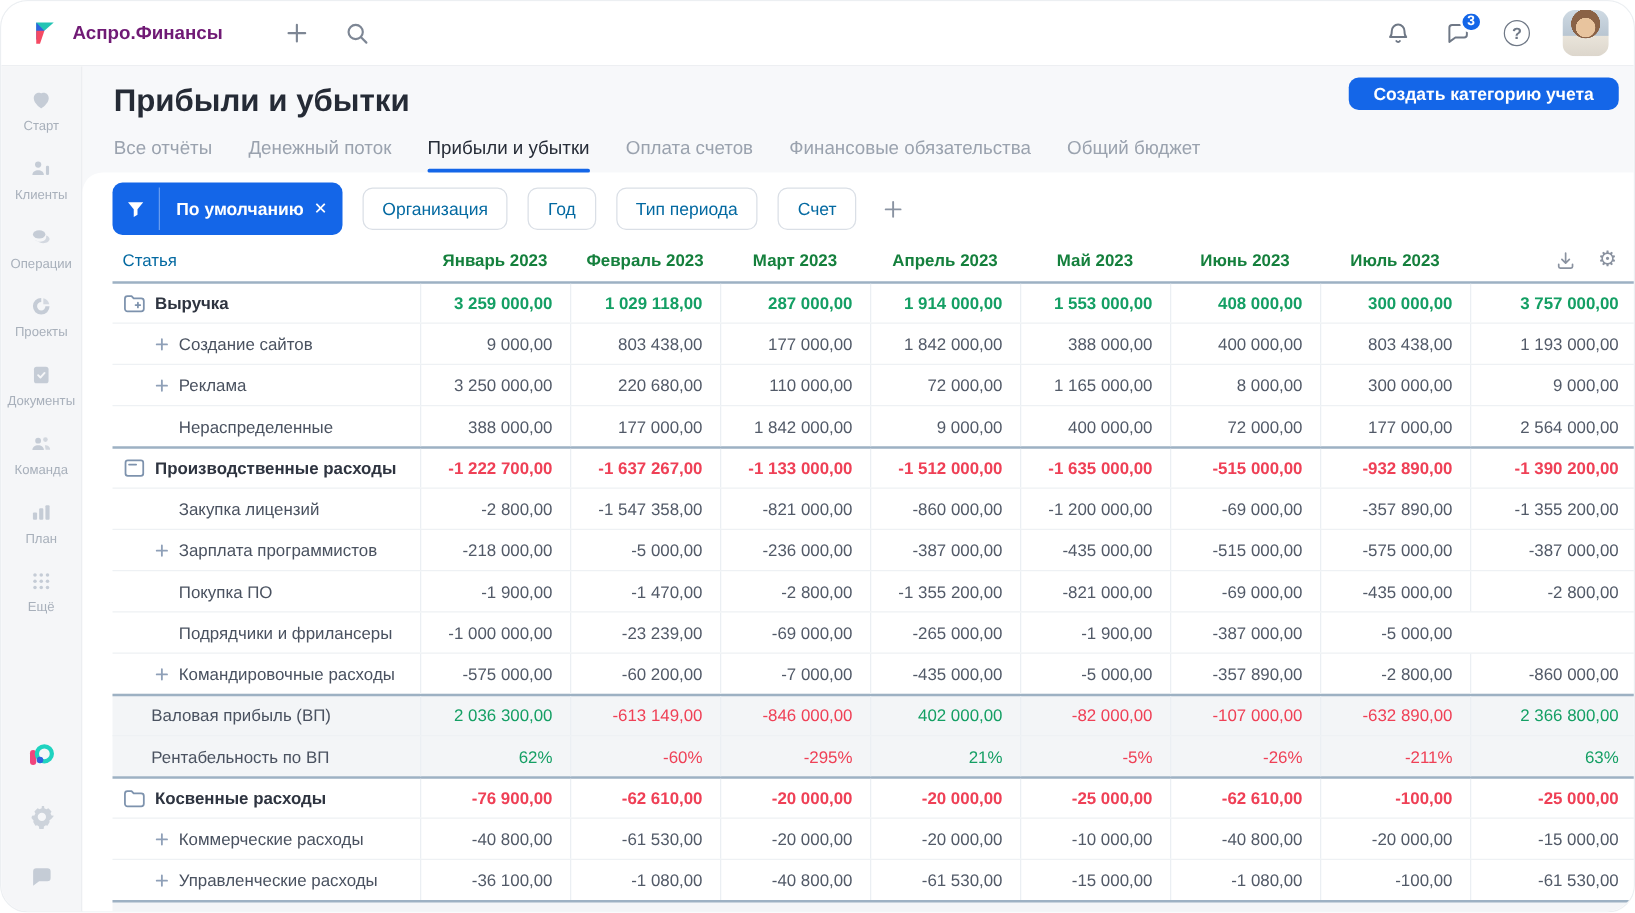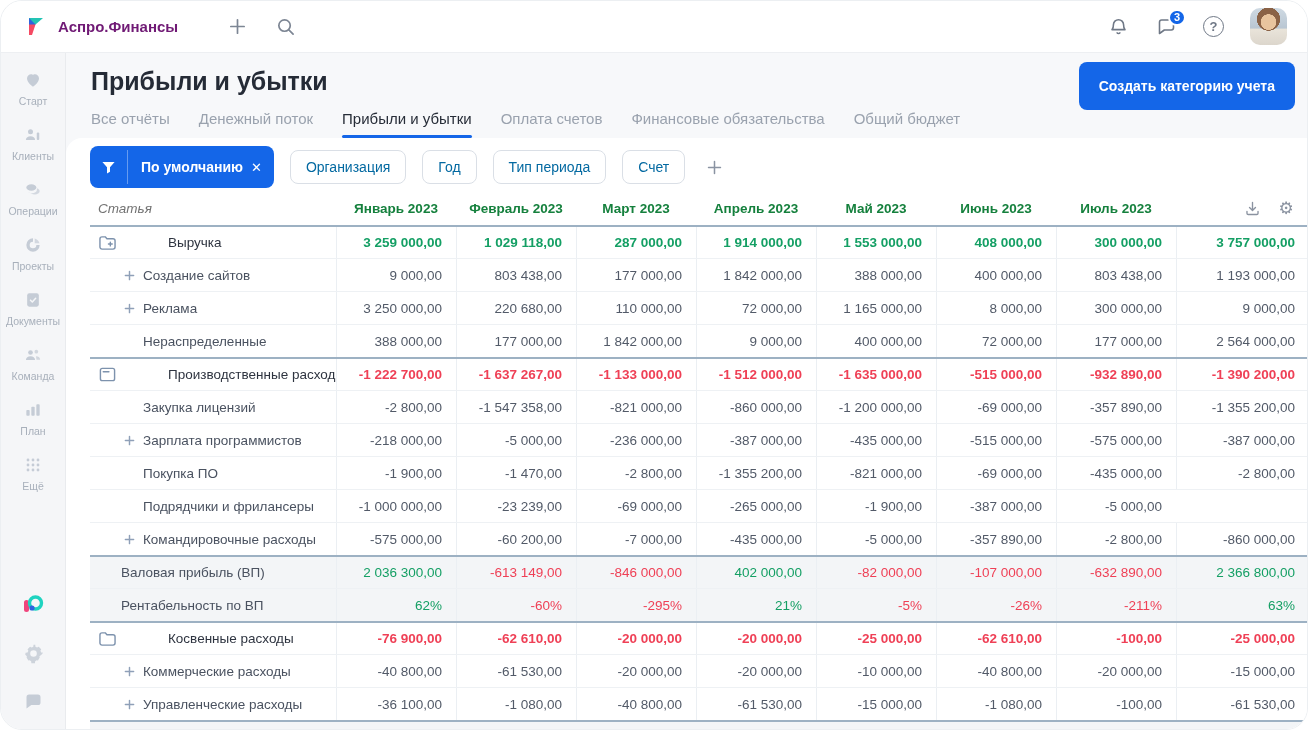--- a/index.html
+++ b/index.html
@@ -31,50 +31,50 @@
   .sidebar{width:65px;flex:0 0 65px;background:#f5f6f8;border-right:1px solid #e9ebee;display:flex;flex-direction:column;align-items:center;padding:16px 0 18px 0;}
   .sb-item{display:flex;flex-direction:column;align-items:center;gap:4px;margin-bottom:17px;cursor:pointer;width:100%;}
   .sb-icon{width:22px;height:22px;color:#c5ccd6;display:flex;align-items:center;justify-content:center;}
   .sb-label{font-size:10.5px;color:#a8b0bb;}
   .sb-bottom{margin-top:auto;display:flex;flex-direction:column;align-items:center;gap:24px;}
   .sb-bicon{width:24px;height:24px;display:flex;align-items:center;justify-content:center;color:#c5ccd6;cursor:pointer;}
   main{flex:1;background:#f7f8fa;min-width:0;position:relative;}
   
   .page-head{position:relative;padding:13px 24px 0 25px;}
   .page-title{margin:0;font-size:25px;line-height:31px;font-weight:600;color:#252b36;}
-  .create-btn{position:absolute;top:9px;right:12px;height:48px;background:#1466e8;color:#fff;border:none;border-radius:8px;font-size:14px;font-weight:600;padding:0 20px;cursor:pointer;font-family:inherit;}
+  .create-btn{position:absolute;top:9px;right:12px;height:26px;background:#1466e8;color:#fff;border:none;border-radius:8px;font-size:14px;font-weight:600;padding:0 20px;cursor:pointer;font-family:inherit;}
   .tabs{display:flex;gap:29px;margin-top:13px;}
   .tab{font-size:15px;color:#9aa2ae;padding-bottom:11px;cursor:pointer;position:relative;white-space:nowrap;}
   .tab.active{color:#272d38;}
   .tab.active::after{content:"";position:absolute;left:0;right:0;bottom:0;height:3px;border-radius:3px;background:#1466e8;}
   
   .card{background:#fff;border-top-left-radius:16px;min-height:545px;padding-top:12px;}
   .filters{display:flex;align-items:center;gap:16px;margin-left:24px;height:34px;}
   .chip-active{display:flex;align-items:center;height:42px;background:#1466e8;border-radius:8px;color:#fff;font-size:14px;cursor:pointer;overflow:hidden;}
   .chip-active .funnel{display:flex;align-items:center;justify-content:center;width:38px;height:34px;border-right:1px solid rgba(255,255,255,.35);}
   .chip-active .lbl{padding:0 6px 0 13px;font-weight:600;}
   .chip-active .x{padding:0 12px 0 2px;font-size:13px;}
   .chip{height:34px;display:flex;align-items:center;padding:0 15px;border:1px solid #dadfe6;border-radius:8px;background:#fff;font-size:14px;color:#0369a1;cursor:pointer;}
   .chip-add{width:26px;height:26px;display:flex;align-items:center;justify-content:center;color:#8a93a2;cursor:pointer;}
   
   .table{margin-left:24px;margin-top:8px;width:1219px;font-size:13.5px;}
   .trow,.thead{display:grid;grid-template-columns:246px repeat(7,120px) minmax(0,1fr);}
   .thead{height:33px;}
   .thead .cell{display:flex;align-items:center;}
-  .th-first{color:#737373;padding-left:8px;font-style:italic;}
+  .th-first{color:#0369a1;padding-left:8px;}
   .th-month{justify-content:center;color:#15803d;cursor:pointer;font-weight:bold;}
   .th-tools{justify-content:flex-end;gap:16px;padding-right:14px;color:#8a92a0;}
   .th-tool{width:18px;height:18px;display:flex;align-items:center;justify-content:center;cursor:pointer;}
   .gear-glyph{font-size:17px;line-height:1;font-family:"DejaVu Sans",sans-serif;}
   .trow{height:33px;border-top:1px solid #eef1f4;}
   .trow.sep{border-top:2px solid #9db1c3;}
   .trow.grayband{background:#f3f5f7;}
   .lcell{display:flex;align-items:center;padding-left:8px;overflow:hidden;white-space:nowrap;}
   .lcell .ric{width:19px;height:17px;color:#7d92ad;flex:0 0 auto;display:flex;align-items:center;margin-right:7px;}
-  .lcell.section{font-weight:400;color:#2e3440;gap:44px;}
+  .lcell.section{font-weight:700;color:#2e3440;}
   .lcell.child{padding-left:34px;color:#4a5260;}
   .lcell.summary{padding-left:31px;color:#4a5260;}
   .exp{width:11px;height:11px;margin-right:8px;color:#8fa0b8;flex:0 0 auto;display:flex;cursor:pointer;}
   .noexp{width:19px;flex:0 0 19px;}
   .vcell{display:flex;align-items:center;justify-content:flex-end;padding-right:14px;border-left:1px solid #ebeff3;color:#525a68;white-space:nowrap;}
   .vcell.bold{font-weight:700;}
   .vcell.green{color:#149f64;}
   .vcell.red{color:#ef4056;}
   .bottom-strip{margin-left:24px;width:1219px;height:14px;background:#f3f5f7;border-top:2px solid #9db1c3;}
   svg{display:block;}

